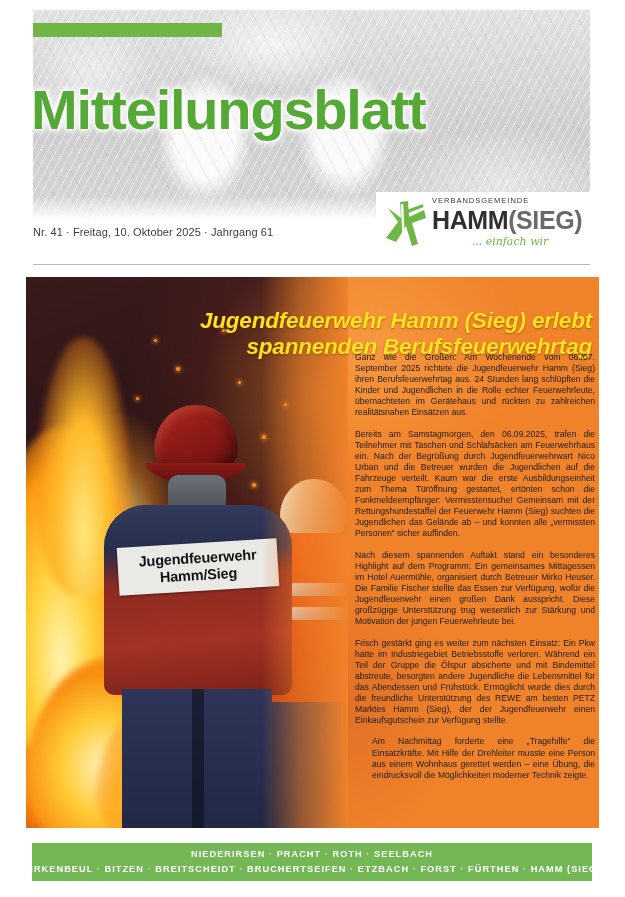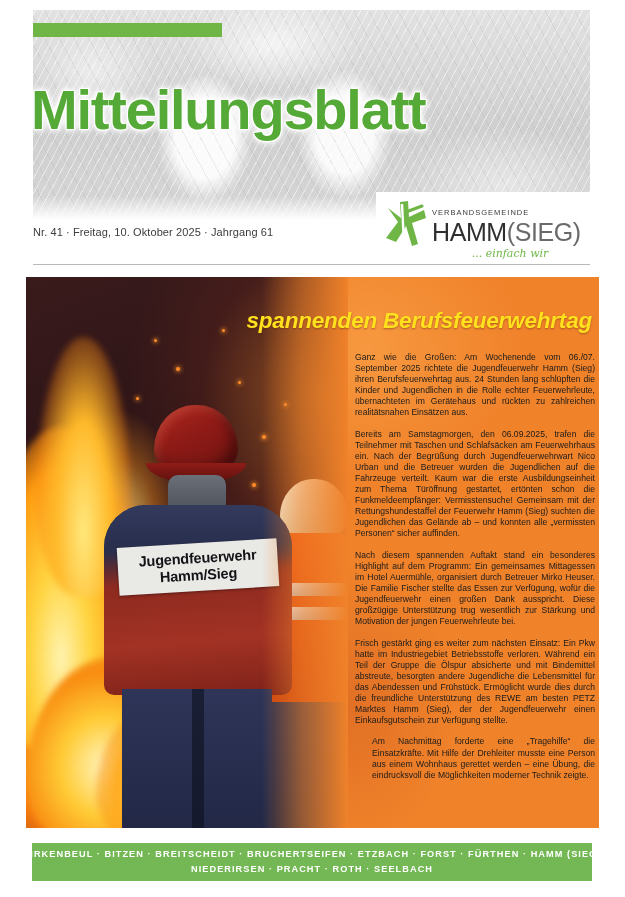--- a/index.html
+++ b/index.html
@@ -105,37 +105,38 @@
   .logo-mark {
     position: absolute;
     left: 6px;
     top: 6px;
     width: 48px;
     height: 52px;
   }
   .logo-text-block {
     position: absolute;
     left: 56px;
-    top: 16px;
+    top: 4px;
     width: 156px;
   }
   .logo-sup {
     font-size: 7.5px;
     letter-spacing: 1.0px;
     color: #3a3a3a;
     line-height: 10px;
     white-space: nowrap;
   }
   .logo-main {
     font-size: 25px;
     line-height: 27px;
     color: #2f2f2f;
     letter-spacing: -0.4px;
     white-space: nowrap;
     margin-top: 1px;
+    font-weight: bold;
   }
   .logo-main .lite { color: #6a6a6a; }
   .logo-tag {
     font-family: "DejaVu Serif", serif;
     font-style: italic;
     font-size: 11px;
     color: #6fb646;
     text-align: center;
     margin-top: 1px;
     white-space: nowrap;
@@ -452,27 +453,28 @@
     <div class="ff-patch">
       <span>Jugendfeuerwehr</span>
       <span>Hamm/Sieg</span>
     </div>
 
     <div class="photo-right-fade"></div>
   </div>
 </div>
 
 <h2 class="headline">
+  <span>Jugendfeuerwehr Hamm (Sieg) erlebt</span>
   <span class="l2">spannenden Berufsfeuerwehrtag</span>
 </h2>
 
 <div class="body-col">
   <p>Ganz wie die Großen: Am Wochenende vom 06./07. September 2025 richtete die Jugendfeuerwehr Hamm (Sieg) ihren Berufsfeuerwehrtag aus. 24 Stunden lang schlüpften die Kinder und Jugendlichen in die Rolle echter Feuerwehrleute, übernachteten im Gerätehaus und rückten zu zahlreichen realitätsnahen Einsätzen aus.</p>
   <p>Bereits am Samstagmorgen, den 06.09.2025, trafen die Teilnehmer mit Taschen und Schlafsäcken am Feuerwehrhaus ein. Nach der Begrüßung durch Jugendfeuerwehrwart Nico Urban und die Betreuer wurden die Jugendlichen auf die Fahrzeuge verteilt. Kaum war die erste Ausbildungseinheit zum Thema Türöffnung gestartet, ertönten schon die Funkmeldeempfänger: Vermisstensuche! Gemeinsam mit der Rettungshundestaffel der Feuerwehr Hamm (Sieg) suchten die Jugendlichen das Gelände ab – und konnten alle „vermissten Personen“ sicher auffinden.</p>
   <p>Nach diesem spannenden Auftakt stand ein besonderes Highlight auf dem Programm: Ein gemeinsames Mittagessen im Hotel Auermühle, organisiert durch Betreuer Mirko Heuser. Die Familie Fischer stellte das Essen zur Verfügung, wofür die Jugendfeuerwehr einen großen Dank ausspricht. Diese großzügige Unterstützung trug wesentlich zur Stärkung und Motivation der jungen Feuerwehrleute bei.</p>
   <p>Frisch gestärkt ging es weiter zum nächsten Einsatz: Ein Pkw hatte im Industriegebiet Betriebsstoffe verloren. Während ein Teil der Gruppe die Ölspur absicherte und mit Bindemittel abstreute, besorgten andere Jugendliche die Lebensmittel für das Abendessen und Frühstück. Ermöglicht wurde dies durch die freundliche Unterstützung des REWE am besten PETZ Marktes Hamm (Sieg), der der Jugendfeuerwehr einen Einkaufsgutschein zur Verfügung stellte.</p>
   <p>Am Nachmittag forderte eine „Tragehilfe“ die Einsatzkräfte. Mit Hilfe der Drehleiter musste eine Person aus einem Wohnhaus gerettet werden – eine Übung, die eindrucksvoll die Möglichkeiten moderner Technik zeigte.</p>
 </div>
 
 <div class="footer">
+  <div class="footer-line">NIEDERIRSEN · PRACHT · ROTH · SEELBACH</div>
   <div class="footer-line">BIRKENBEUL · BITZEN · BREITSCHEIDT · BRUCHERTSEIFEN · ETZBACH · FORST · FÜRTHEN · HAMM (SIEG)</div>
-  <div class="footer-line">NIEDERIRSEN · PRACHT · ROTH · SEELBACH</div>
 </div>
 
 </body></html>

